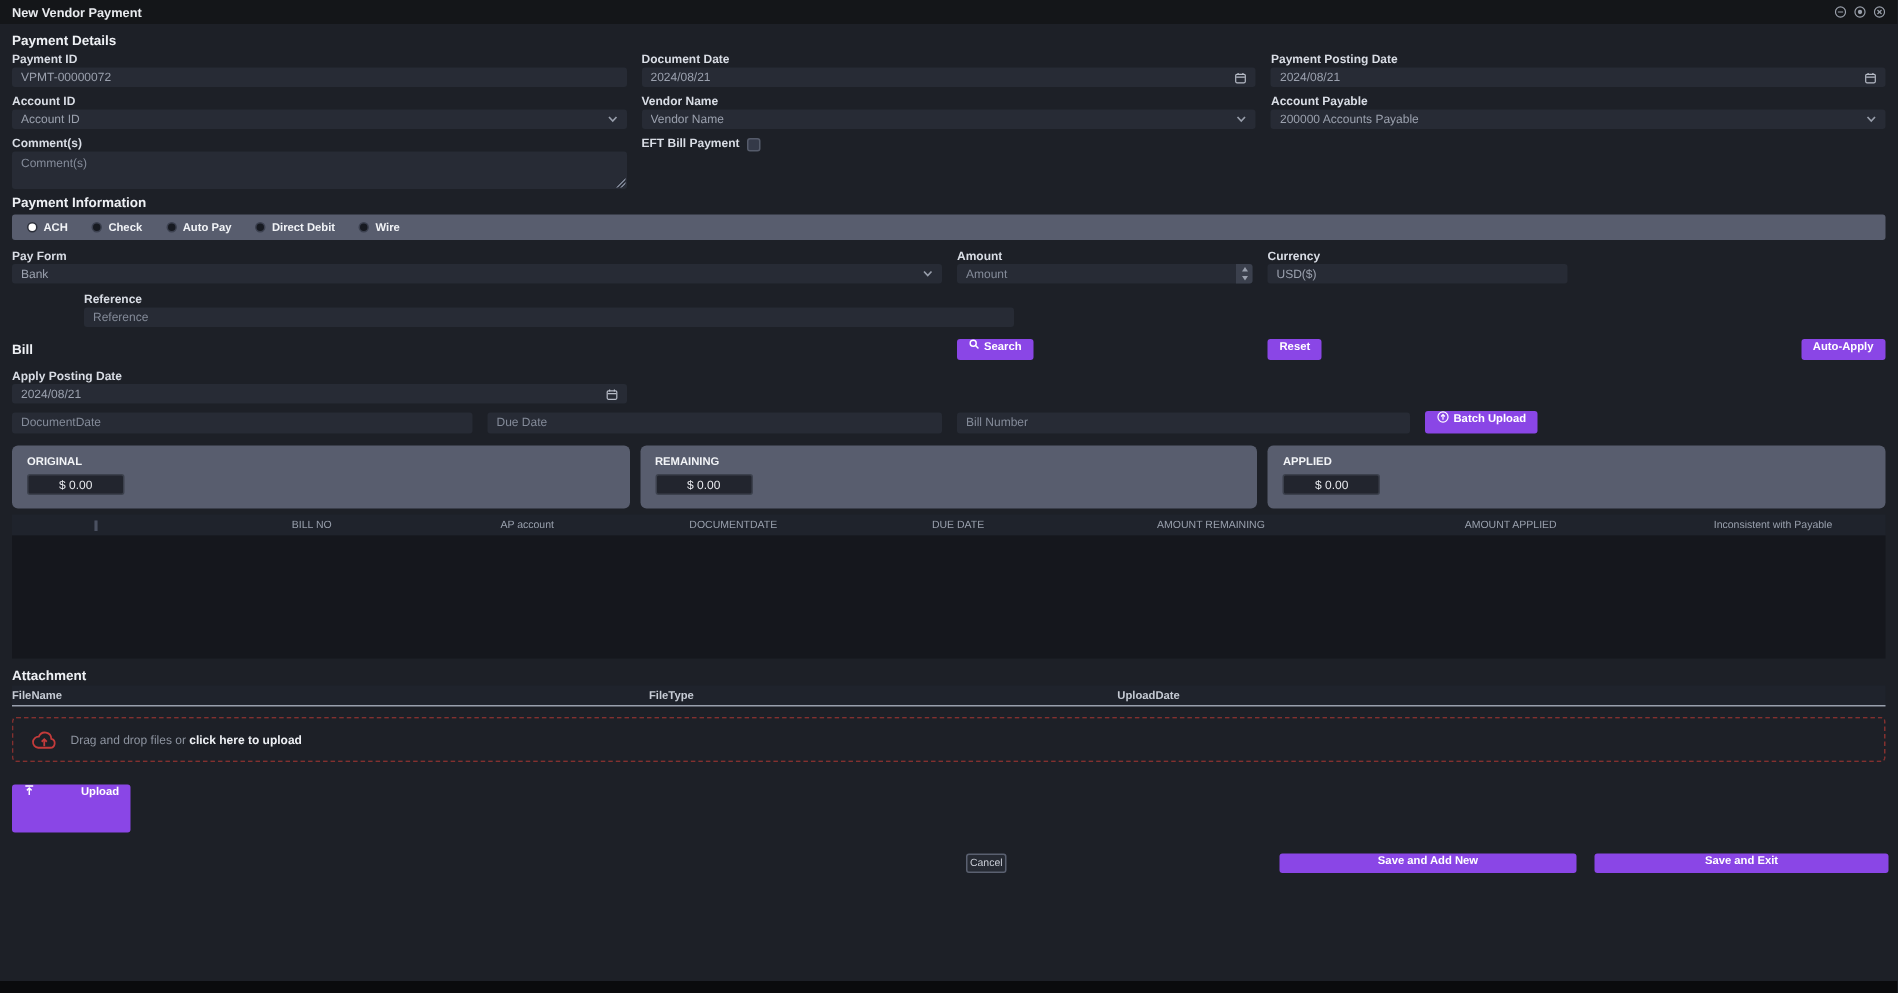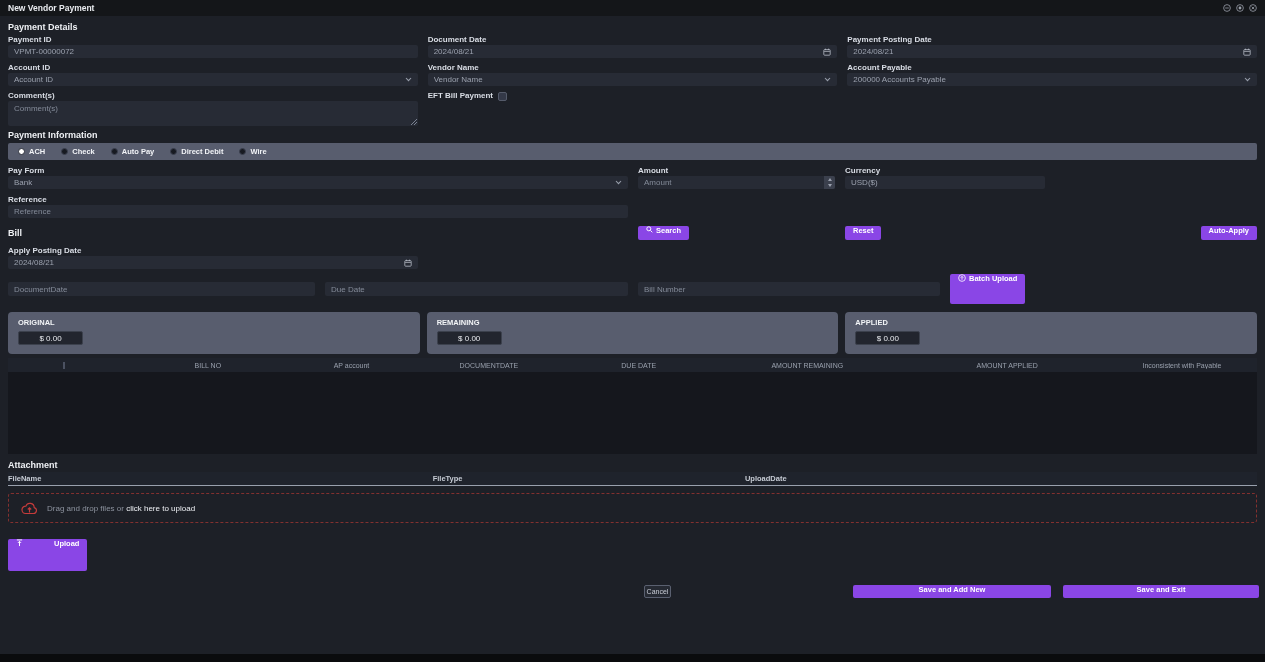--- a/index.html
+++ b/index.html
@@ -73,39 +73,39 @@
   .grid-pay { display:grid; grid-template-columns:620px 197px 200px 1fr; gap:0 10px; margin-bottom:6px; align-items:end; }
   .stepper {
     position:absolute; right:0; top:0; width:11px; height:13px;
     background:#3b404d; border-radius:0 2px 2px 0;
     display:flex; flex-direction:column;
   }
   .stepper span { flex:1; display:flex; align-items:center; justify-content:center; cursor:pointer; }
   .tri-up { width:0; height:0; border-left:2.5px solid transparent; border-right:2.5px solid transparent; border-bottom:3px solid #9aa0ad; }
   .tri-dn { width:0; height:0; border-left:2.5px solid transparent; border-right:2.5px solid transparent; border-top:3px solid #9aa0ad; }
 
-  .ref-row { width:620px; margin-bottom:8px; }
+  .ref-row { width:620px; margin-bottom:8px;margin-left:48px; }
 
   
   .btn-purple {
     background:#8a46e6; color:#fff; border:none; border-radius:2px;
     font-size:7.5px; font-weight:bold; font-family:inherit;
     height:14px; padding:0 8px;
     display:inline-flex; justify-content:center; gap:3px;
     cursor:pointer;
   }
   .bill-row { display:grid; grid-template-columns:620px 197px 200px 1fr; gap:0 10px; align-items:center; margin-bottom:6px; height:14px; }
   .bill-row .right { justify-self:end; }
 
   .apply-date { width:410px; margin-bottom:5px; }
 
   .filters-row { display:flex; gap:10px; align-items:center; margin-bottom:8px; }
   .filters-row .tb { height:14px; }
   .f1 { width:307px; } .f2 { width:303px; } .f3 { width:302px; }
-  .btn-batch { height:30px; }
+  .btn-batch { height:15px; }
 
   
   .cards-row { display:grid; grid-template-columns:1fr 1fr 1fr; gap:16px 7px; margin-bottom:4px; }
   .card { background:#585d6e; border-radius:4px; height:42px; padding:6px 10px 0; }
   .card-label { font-size:7.5px; font-weight:bold; color:#f2f4f7; margin-bottom:4px; }
   .card-value {
     width:65px; height:14px; background:#22252e; border:1px solid #3c414d; border-radius:2px;
     font-size:8px; color:#e8eaee; display:flex; align-items:center; justify-content:center;
   }
 
@@ -119,21 +119,21 @@
   
   .at-head { display:flex; align-items:center; height:14px; background:#1f232c; border-bottom:1px solid #99a0ad; margin-bottom:7px; }
   .at-col { font-size:7.5px; font-weight:bold; color:#c6cbd4; text-align:left; white-space:nowrap; }
 
   .dropzone {
     height:30px; border:1px dashed #83302f; border-radius:3px;
     display:flex; align-items:center; gap:9px; padding:0 12px;
     margin-bottom:10px; cursor:pointer;
   }
   .dz-text { font-size:8px; color:#8d939f; }
-  .dz-link { color:#eef0f4; font-weight:normal;text-align:center; }
+  .dz-link { color:#eef0f4; font-weight:bold;text-align:center; }
 
   .btn-upload { height:32px; margin-bottom:14px;gap:31px; }
 
   
   .footer-row { position:relative; height:14px; }
   .btn-cancel {
     position:absolute; left:636px; top:0; width:27px; height:13px;
     background:#262a33; border:1px solid #5a6070; border-radius:2px;
     color:#c9cdd6; font-size:7px; font-family:inherit;
     display:flex; align-items:center; justify-content:center; cursor:pointer;

